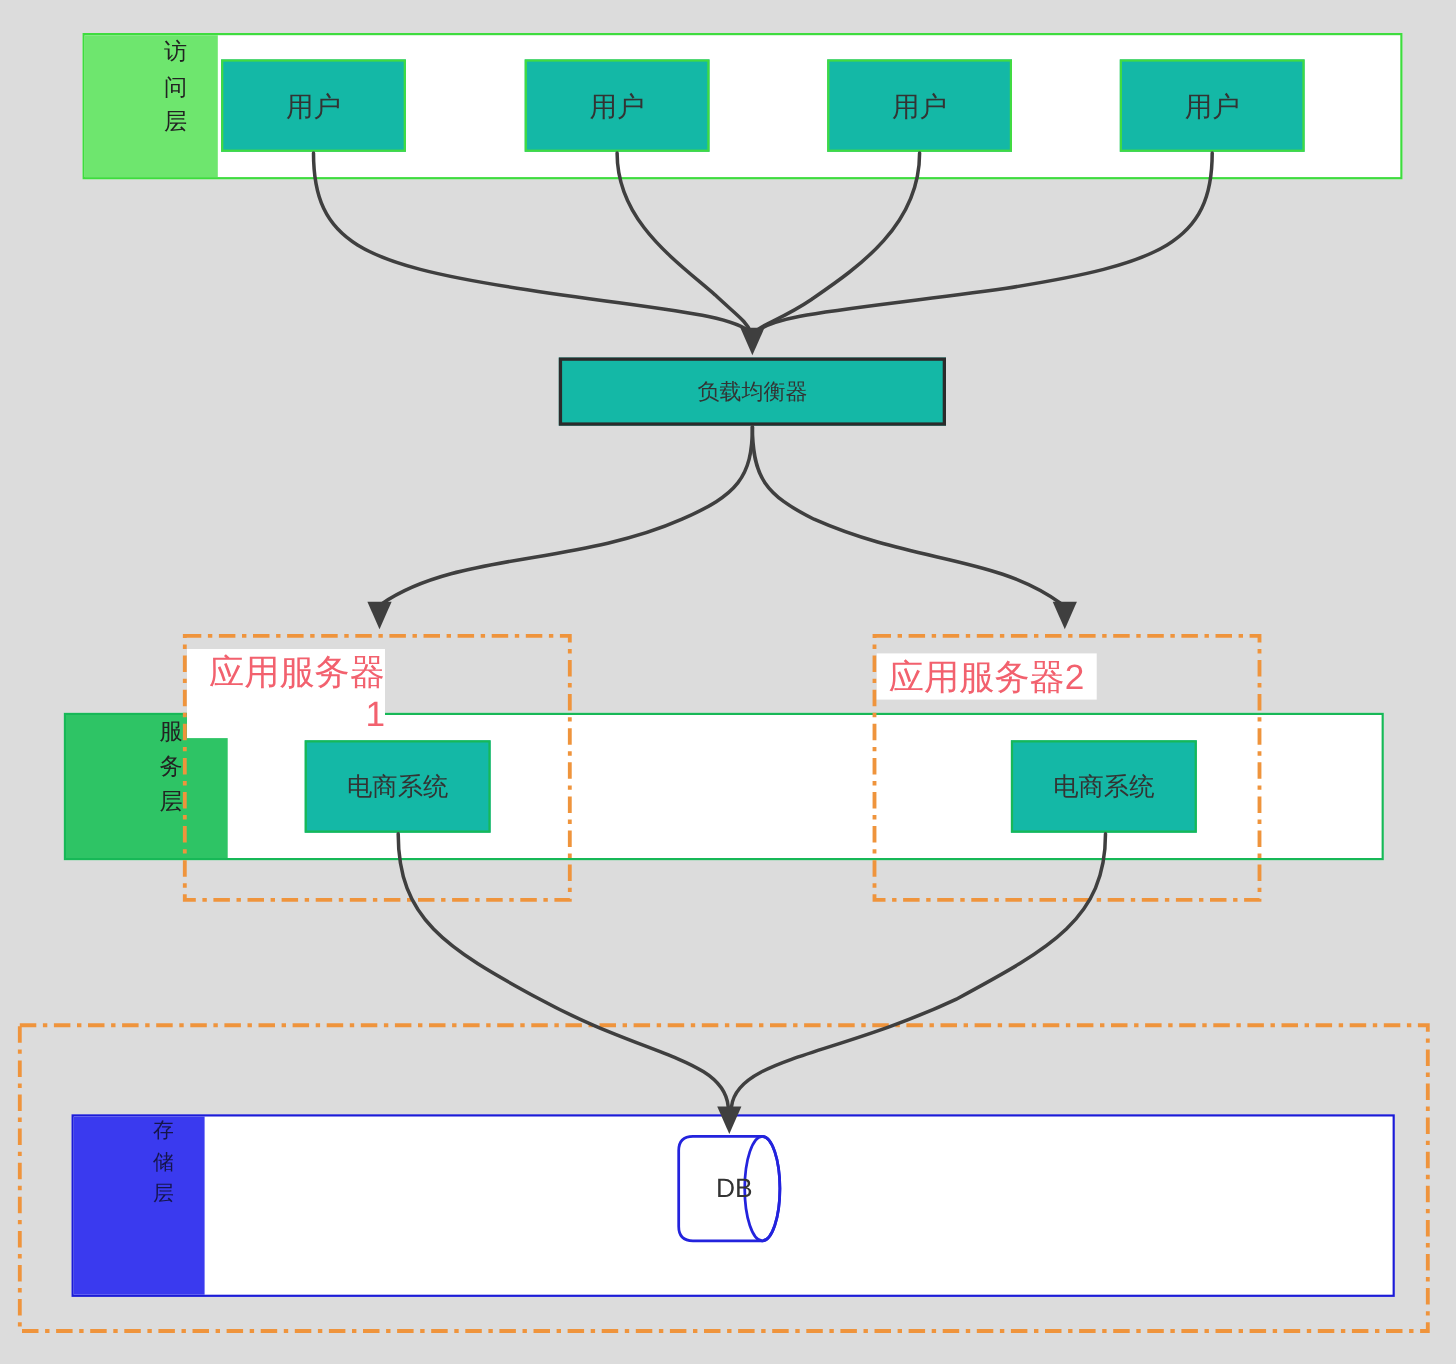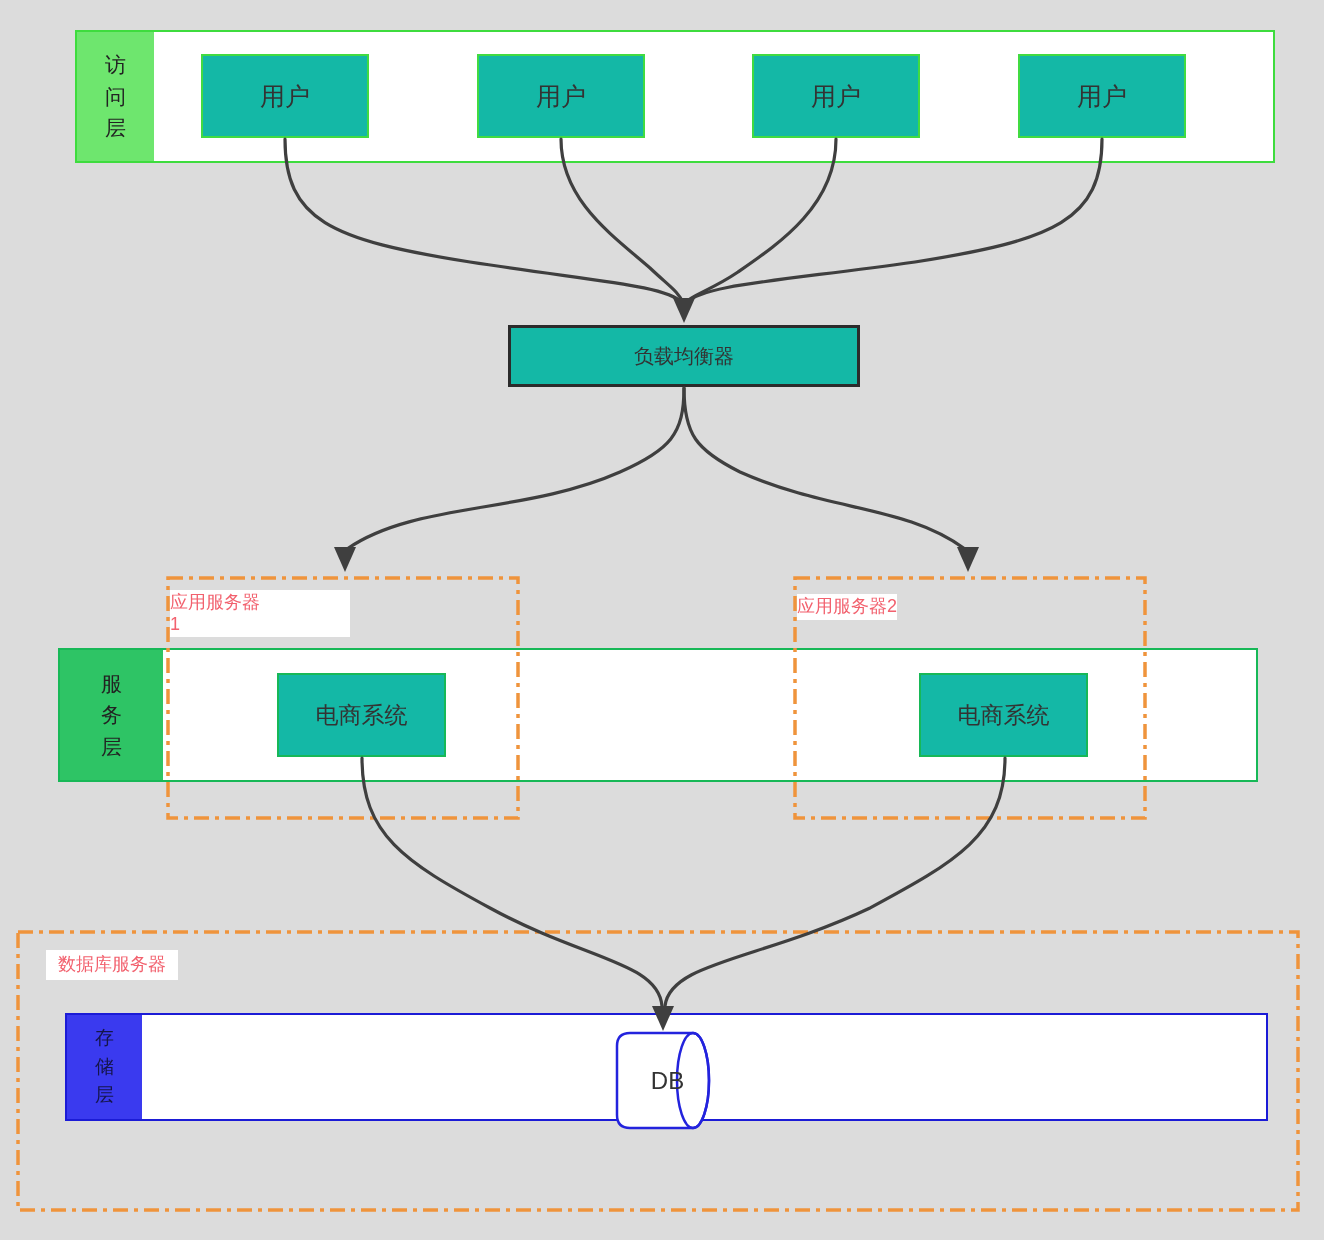--- a/index.html
+++ b/index.html
@@ -23,49 +23,49 @@
   }
   .canvas{
     position:relative;width:1324px;height:1240px;
     background:var(--canvas-bg);overflow:hidden;
   }
   .abs{position:absolute;box-sizing:border-box;}
   
   .band{background:#ffffff;z-index:1;}
   .band.access{left:75px;top:30px;width:1200px;height:133px;border:2px solid var(--access-border);}
   .band.service{left:58px;top:648px;width:1200px;height:134px;border:2px solid var(--service-border);}
-  .band.storage{left:65px;top:1013px;width:1203px;height:108px;border:2px solid var(--storage-border);text-decoration:underline;}
+  .band.storage{left:65px;top:1013px;width:1203px;height:166px;border:2px solid var(--storage-border);text-decoration:underline;}
   .band-label{
     position:absolute;left:0;top:0;bottom:0;
-    display:flex;align-items:center;justify-content:center;
-    color:#222222;z-index:2;
+    display:flex;align-items:flex-start;justify-content:center;
+    color:#222222;z-index:2;padding-left:44px;
   }
   .band.access .band-label{width:77px;background:var(--access-label-bg);}
   .band.service .band-label{width:103px;background:var(--service-label-bg);}
   .band.storage .band-label{width:75px;background:var(--storage-label-bg);color:#15154a;}
   .vtext{
     width:1.25em;word-break:break-all;text-align:center;
     font-size:21px;line-height:1.5;
   }
   .band.storage .vtext{font-size:19px;}
   
   .node{
     background:#14b8a6;display:flex;align-items:center;justify-content:center;
     color:var(--text-dark);z-index:3;
   }
   .user-box{top:54px;width:168px;height:84px;border:2px solid var(--user-box-border);font-size:25px;}
   .lb-box{left:508px;top:325px;width:352px;height:62px;border:3px solid var(--node-border-dark);font-size:20px;}
   .shop-box{top:673px;width:169px;height:84px;border:2px solid var(--service-border);font-size:23px;}
   
   .group-label{
     background:#ffffff;color:var(--group-label-text);
-    font-size:18px;line-height:1.2;z-index:6;text-align:left;
+    font-size:32px;line-height:1.2;z-index:6;text-align:right;
   }
   .group-label.app1{left:170px;top:590px;width:180px;padding:2px 0;}
-  .group-label.app2{left:797px;top:594px;padding:2px 0;}
+  .group-label.app2{left:797px;top:594px;padding:2px 11px;}
   .group-label.dbsrv{left:46px;top:950px;padding:4px 12px;}
   
   .db-text{
     left:617px;top:1033px;width:66px;height:95px;
     display:flex;align-items:center;justify-content:center;
     font-size:24px;color:var(--text-dark);z-index:7;padding-left:35px;
   }
   
   svg.overlay{position:absolute;left:0;top:0;z-index:5;pointer-events:none;}
   .flow{fill:none;stroke:var(--arrow-color);stroke-width:3.2;stroke-linecap:round;}
@@ -119,23 +119,20 @@
   </div>
   <div class="abs db-text">DB</div>
 
   <div class="abs group-label app1">
     <div>应用服务器</div>
     <div>1</div>
   </div>
   <div class="abs group-label app2">
     <div>应用服务器2</div>
   </div>
-  <div class="abs group-label dbsrv">
-    <div>数据库服务器</div>
-  </div>
 
   <svg class="overlay" width="1324" height="1240" viewBox="0 0 1324 1240">
 
     <rect class="dashed" x="168" y="578" width="350" height="240"></rect>
     <rect class="dashed" x="795" y="578" width="350" height="240"></rect>
     <rect class="dashed" x="18" y="932" width="1280" height="278"></rect>
 
     <path class="flow" d="M 285 139 C 285 220, 330 240, 470 262 C 600 282, 665 285, 683 303"></path>
     <path class="flow" d="M 561 139 C 561 200, 612 235, 650 268 C 669 286, 679 292, 683 303"></path>
     <path class="flow" d="M 836 139 C 836 205, 780 243, 738 272 C 710 291, 691 295, 685 303"></path>

